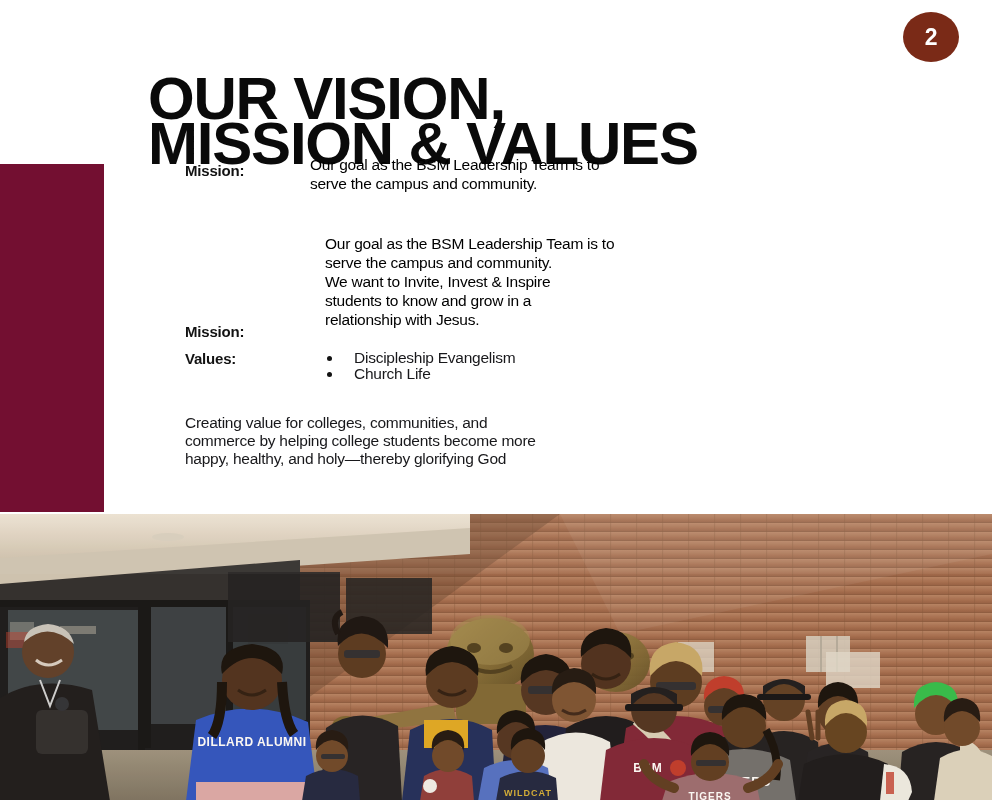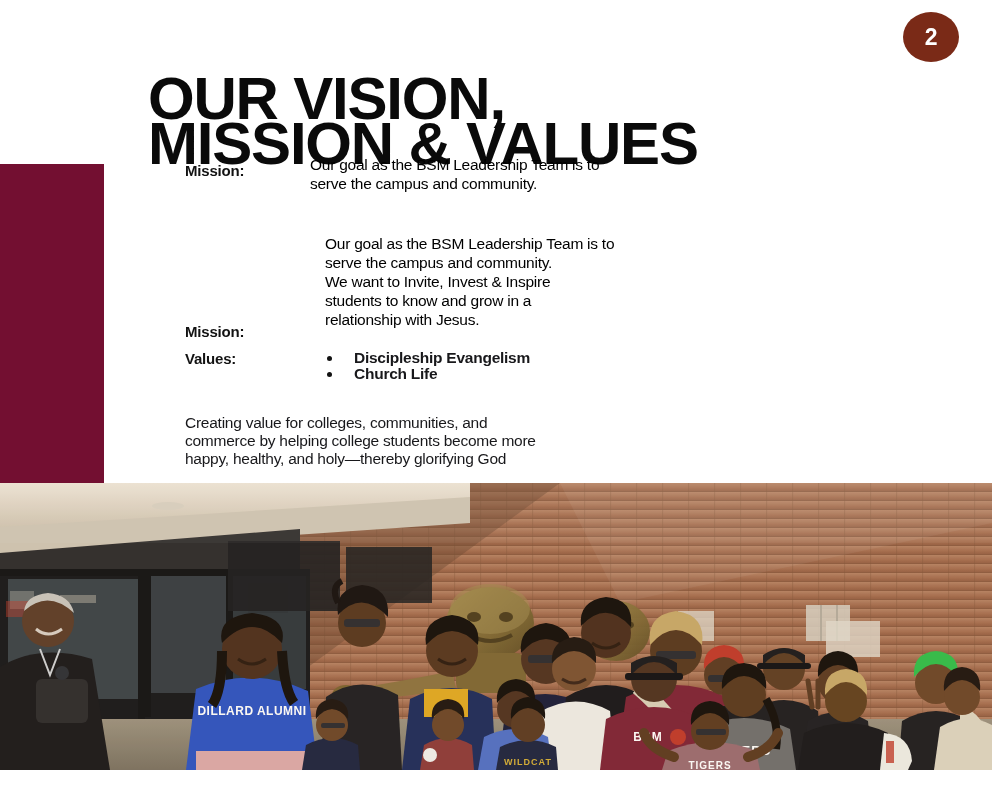--- a/index.html
+++ b/index.html
@@ -100,21 +100,20 @@
   .row-mission .row-body   { margin-left: 140px; }
   .row-mission .row-label  { top: 89px; }
   .row-values  { margin-top: 21px; }
   .row-values  .row-label  { top: 0px; }
 
   ul.values-list {
     margin: 0;
     padding: 0;
     margin-left: 142px;
     list-style: none;
-    font-weight: bold;
   }
   ul.values-list li {
     position: relative;
     padding-left: 27px;
     font-size: 15.5px;
     color: #18181b;
     line-height: 15.5px;
     letter-spacing: -0.25px;
   }
   ul.values-list li::before {
@@ -135,21 +134,21 @@
     color: #18181b;
     line-height: 18px;
     letter-spacing: -0.25px;
     white-space: pre-line;
   }
 
   
   .photo {
     position: absolute;
     left: 0px;
-    top: 483px;
+    top: 514px;
     width: 992px;
     height: 287px;
     overflow: hidden;
     background: #6b4a30;
   }
   .photo svg { display: block; width: 100%; height: 100%; }
 </style>
 </head>
 <body>
 

